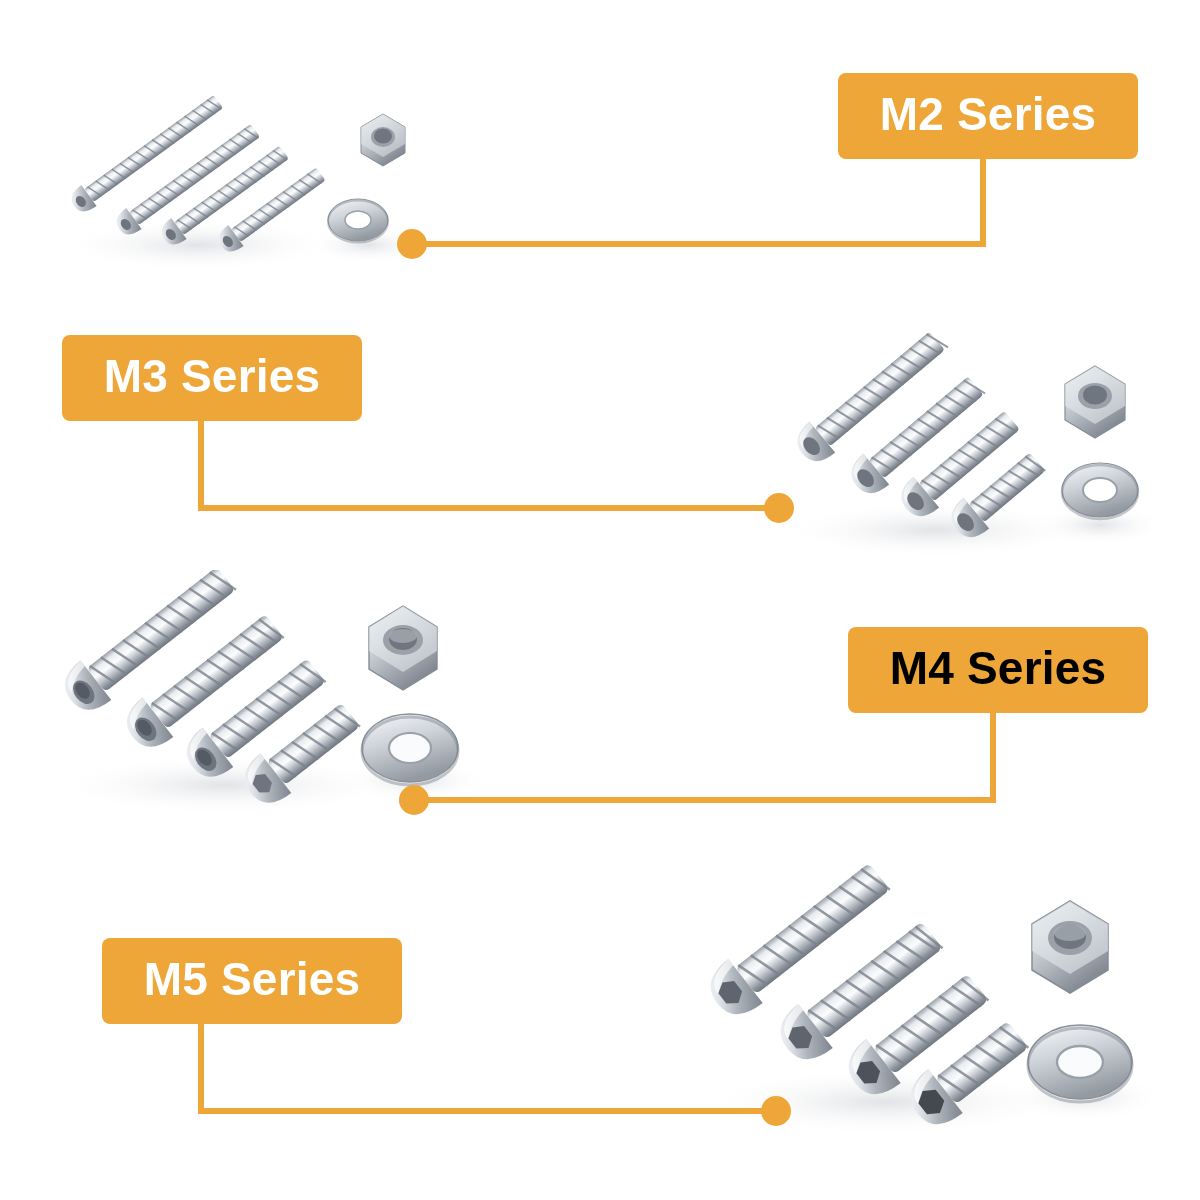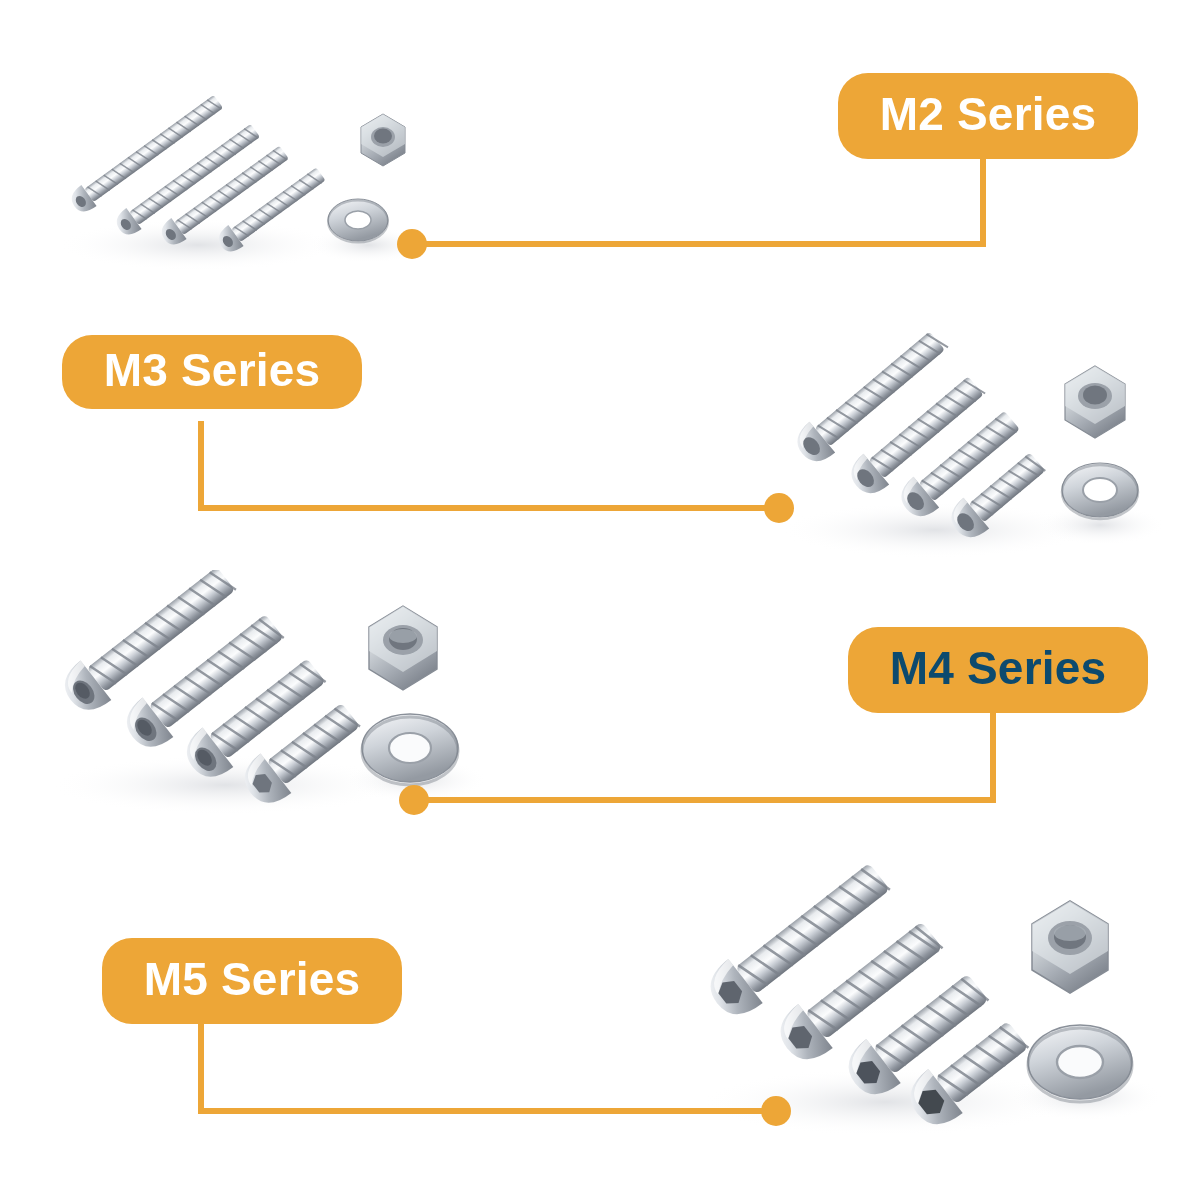--- a/index.html
+++ b/index.html
@@ -17,21 +17,21 @@
     font-family: "Liberation Sans", sans-serif;
     -webkit-font-smoothing: antialiased;
   }
 
   
   .badge {
     position: absolute;
     display: flex;
     align-items: center;
     justify-content: center;
-    border-radius: 30px;
+    border-radius: 8px;
     color: #ffffff;
     font-weight: bold;
     letter-spacing: 0.2px;
     white-space: nowrap;
     box-sizing: border-box;
     user-select: none;
   }
   .badge-label {
     display: block;
     line-height: 1;
@@ -349,28 +349,28 @@
   <div class="conn-v" id="conn-v-m2" style="left: 980px; top: 159px; height: 88px; background: rgb(237, 166, 55);"></div>
   <div class="conn-h" id="conn-h-m2" style="left: 426px; top: 241px; width: 560px; background: rgb(237, 166, 55);"></div>
   <div class="conn-dot" id="conn-dot-m2" style="left: 397px; top: 229px; background: rgb(237, 166, 55);"></div>
   <div class="badge" id="badge-m2" style="left: 838px; top: 73px; width: 300px; height: 86px; background: rgb(237, 166, 55); font-size: 46px; color: rgb(255, 255, 255);">
     <span class="badge-label">M2 Series</span>
   </div>
 
   <div class="conn-v" id="conn-v-m3" style="left: 198px; top: 421px; height: 90px; background: rgb(237, 166, 55);"></div>
   <div class="conn-h" id="conn-h-m3" style="left: 204px; top: 505px; width: 580px; background: rgb(237, 166, 55);"></div>
   <div class="conn-dot" id="conn-dot-m3" style="left: 764px; top: 493px; background: rgb(237, 166, 55);"></div>
-  <div class="badge" id="badge-m3" style="left: 62px; top: 335px; width: 300px; height: 74px; background: rgb(237, 166, 55); font-size: 46px; color: rgb(255, 255, 255);">
+  <div class="badge" id="badge-m3" style="left: 62px; top: 335px; width: 300px; height: 86px; background: rgb(237, 166, 55); font-size: 46px; color: rgb(255, 255, 255);">
     <span class="badge-label">M3 Series</span>
   </div>
 
   <div class="conn-v" id="conn-v-m4" style="left: 990px; top: 713px; height: 90px; background: rgb(237, 166, 55);"></div>
   <div class="conn-h" id="conn-h-m4" style="left: 426px; top: 797px; width: 570px; background: rgb(237, 166, 55);"></div>
   <div class="conn-dot" id="conn-dot-m4" style="left: 399px; top: 785px; background: rgb(237, 166, 55);"></div>
-  <div class="badge" id="badge-m4" style="left: 848px; top: 627px; width: 300px; height: 86px; background: rgb(237, 166, 55); font-size: 46px; color: #0c4a6e;">
+  <div class="badge" id="badge-m4" style="left: 848px; top: 627px; width: 300px; height: 86px; background: rgb(237, 166, 55); font-size: 46px; color: #000000;">
     <span class="badge-label">M4 Series</span>
   </div>
 
   <div class="conn-v" id="conn-v-m5" style="left: 198px; top: 1024px; height: 90px; background: rgb(237, 166, 55);"></div>
   <div class="conn-h" id="conn-h-m5" style="left: 204px; top: 1108px; width: 578px; background: rgb(237, 166, 55);"></div>
   <div class="conn-dot" id="conn-dot-m5" style="left: 761px; top: 1096px; background: rgb(237, 166, 55);"></div>
   <div class="badge" id="badge-m5" style="left: 62px; top: 938px; width: 300px; height: 86px; background: rgb(237, 166, 55); font-size: 46px; color: rgb(255, 255, 255); margin-left: 40px;">
     <span class="badge-label">M5 Series</span>
   </div>
 

